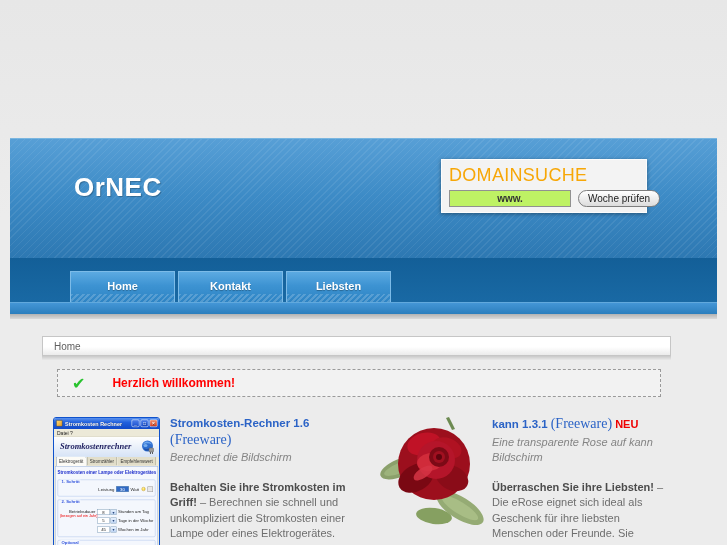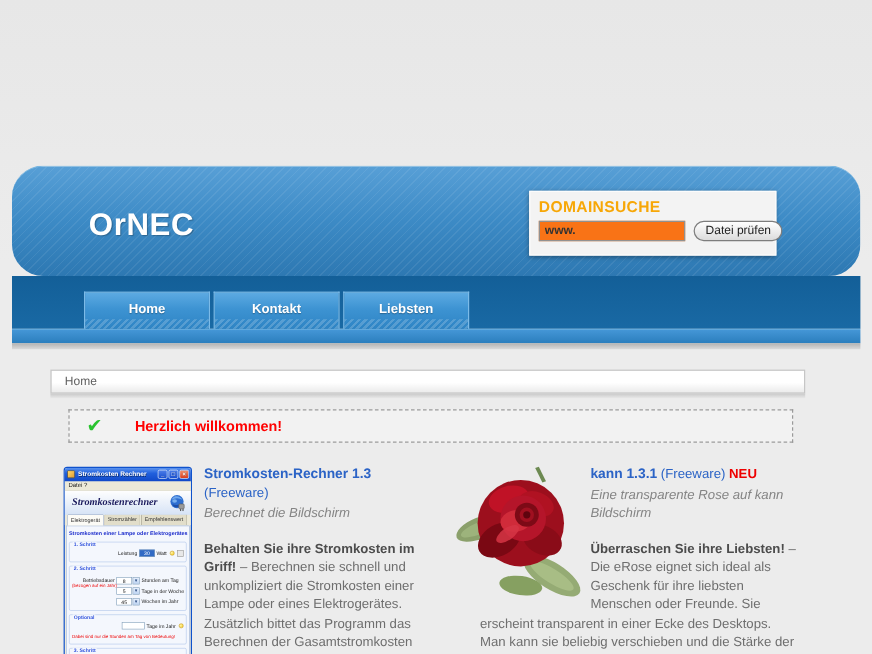--- a/index.html
+++ b/index.html
@@ -5,46 +5,45 @@
   * { margin:0; padding:0; box-sizing:border-box; }
   html,body { width:727px; height:545px; overflow:hidden; }
   body {
     font-family:"Liberation Sans","DejaVu Sans",sans-serif;
     background:linear-gradient(180deg,#e7e7e7 0%,#ececec 40%,#ececec 100%);
   }
   .container { margin:138px 10px 0 10px; width:707px; }
 
   
   .header {
-    position:relative; height:92px;
+    position:relative; height:120px;
     background:
       repeating-linear-gradient(135deg, rgba(255,255,255,.07) 0 1px, transparent 1px 5px),
       linear-gradient(180deg,#579fd6 0%,#3d8bc6 48%,#2d78b2 100%);
     border-top:1px solid #7ab6e0;
-    border-radius:26px;
   }
   .logo {
     position:absolute; left:64px; top:33px;
     color:#fff; font-size:26px; font-weight:bold; letter-spacing:.5px;
     text-shadow:1px 1px 1px rgba(0,0,0,.25);
   }
   .domainbox {
     position:absolute; right:70px; top:20px; width:206px; height:54px;
     background:#f3f3f3; border:1px solid #fcfcfc;
     box-shadow:0 1px 4px rgba(0,0,0,.4); padding:5px 7px;
   }
   .domainbox .ds-title {
-    color:#f7a707; font-size:13px; font-weight:bold; letter-spacing:.3px;
+    color:#f7a707; font-size:18px; font-weight:normal; letter-spacing:.3px;
     margin-bottom:4px;
   }
   .ds-row { display:flex; align-items:center; }
   .ds-input {
-    width:122px; height:17px; border:1px solid #919191; background:#f97316;
+    width:122px; height:17px; border:1px solid #919191; background:#bef264;
     font-family:"Liberation Sans",sans-serif; font-size:10px; font-weight:bold;
-    color:#333; padding:0 4px;
+    color:#333; padding:0 4px;text-align:center;
   }
   .ds-btn {
     margin-left:7px; height:17px; padding:0 9px;
     border:1px solid #7d7d7d; border-radius:9px;
     background:linear-gradient(180deg,#ffffff,#dcdcdc);
     font-family:"Liberation Sans",sans-serif; font-size:10px; color:#222;
     cursor:pointer; white-space:nowrap;
   }
 
   
@@ -86,21 +85,21 @@
     background:rgba(255,255,255,.35);
   }
   .welcome .check { color:#29c32f; font-size:16px; font-weight:bold; margin-left:14px; }
   .welcome .wtext { color:#ff0000; font-size:12px; font-weight:bold; margin-left:27px; }
 
   .columns { position:relative; margin-top:19px; height:160px; }
   .col { position:absolute; top:0; font-size:11px; line-height:15.5px; color:#6e6e6e; }
   .col-left  { left:53px;  width:296px; }
   .col-right { left:400px; width:266px; }
   .prod-title { font-size:11.5px; font-weight:bold; color:#2b63c6; cursor:pointer; }
-  .prod-lic   { font-size:11px; color:#2b63c6; }
+  .prod-lic   { font-size:14px; color:#2b63c6;font-family:Liberation Serif, serif; }
   .prod-badge { font-size:11px; font-weight:bold; color:#ee0000;margin-top:16px; }
   .prod-tagline { font-style:italic; color:#848484; margin:2px 0 14px 0; }
   .prod-lead { font-weight:bold; color:#4c4c4c; }
 
   
   .xp-slot { float:left; width:107px; height:168px; margin:1px 10px 0 0; }
   .xp { width:214px; transform:scale(.5); transform-origin:0 0;
         border:2px solid #0f52cc; border-radius:6px 6px 0 0;
         background:#ece9d8; font-size:10px; }
   .xp-titlebar {
@@ -156,21 +155,21 @@
 </head>
 <body>
 
 <div class="container">
   <div class="header">
     <div class="logo">OrNEC</div>
     <div class="domainbox">
       <div class="ds-title">DOMAINSUCHE</div>
       <div class="ds-row">
         <input class="ds-input" type="text" value="www." style="">
-        <button class="ds-btn">Datei prüfen</button>
+        <button class="ds-btn">Woche prüfen</button>
       </div>
     </div>
   </div>
 
   <div class="navbar">
     <div class="navtab">Home</div>
     <div class="navtab">Kontakt</div>
     <div class="navtab">Liebsten</div>
   </div>
   <div class="navstrip"></div>
@@ -267,21 +266,21 @@
           <div class="xp-group">
             <span class="xp-group-label">3. Schritt</span>
 
           </div>
 
         </div>
       </div>
     </div>
 
     <div>
-      <span class="prod-title">Stromkosten-Rechner 1.3</span>
+      <span class="prod-title">Stromkosten-Rechner 1.6</span>
       <span class="prod-lic">(Freeware)</span>
       <div class="prod-tagline">Berechnet die Bildschirm</div>
       <div><span class="prod-lead">Behalten Sie ihre Stromkosten im Griff!</span><span> – Berechnen sie schnell und unkompliziert die Stromkosten einer Lampe oder eines Elektrogerätes. Zusätzlich bittet das Programm das Berechnen der Gasamtstromkosten anhand des Stromzählers.</span></div>
     </div>
   </div>
 
   <div class="col col-right">
     <div class="rose-wrap">
       <svg width="122" height="118" viewBox="0 0 122 118">
         <path d="M76 14 L70 2 L73 1 L79 13 Z" fill="#6d8a52"></path>

